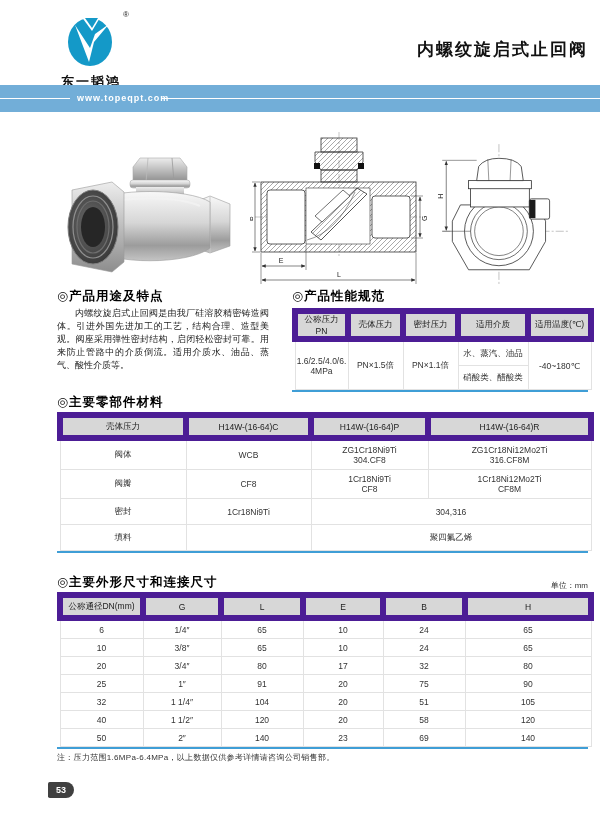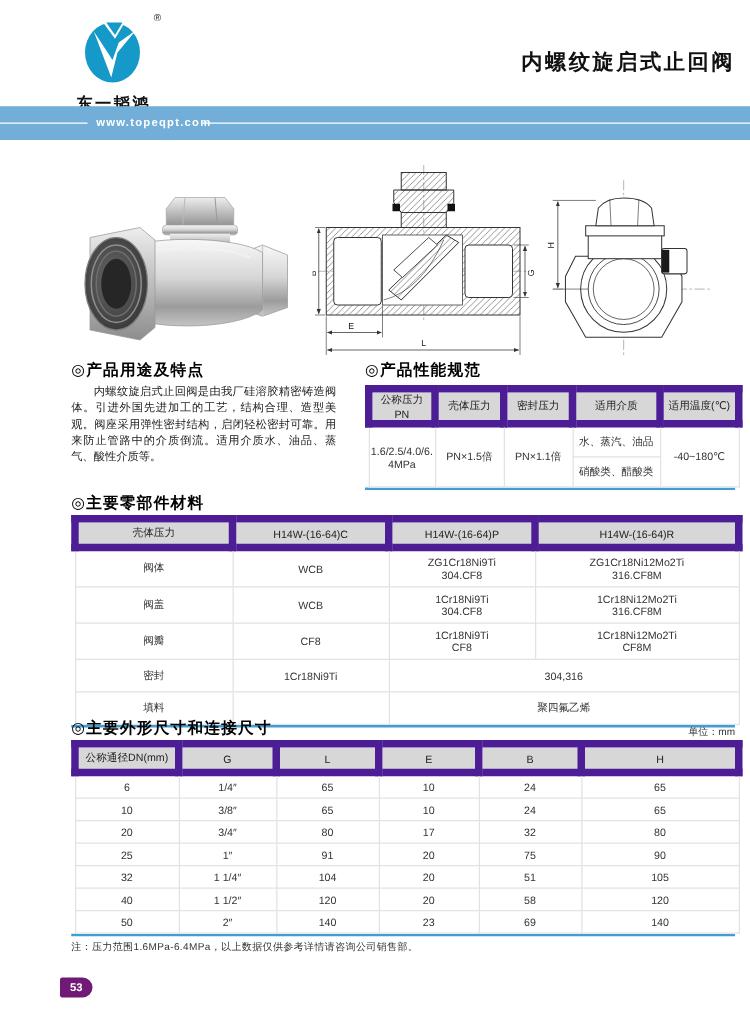--- a/index.html
+++ b/index.html
@@ -34,21 +34,21 @@
   .mat-wrap  { left:57px; top:412px; width:531px; }
   .dim-wrap  { left:57px; top:592px; width:531px; }
   table { border-collapse:collapse; table-layout:fixed; width:100%; font-size:8.5px; }
   th { background:#d7d7d7; font-weight:normal; color:#222; border:6px solid #4c1d95; height:17px; padding:0 1px; overflow:hidden; }
   td { border:1px solid #e2e2e2; text-align:center; vertical-align:middle; color:#333; padding:0 1px; background:#fff; }
   tr.h23 td { height:23px; } tr.h28 td { height:28px; } tr.h25 td { height:25px; } tr.h17 td { height:17px; }
   .break { word-break:break-all; }
   
   .note { position:absolute; left:57px; top:752px; font-size:8px; color:#333; letter-spacing:.3px; }
   .page-badge {
-    position:absolute; left:48px; top:782px; width:26px; height:16px; background:#701a75;
+    position:absolute; left:48px; top:782px; width:26px; height:16px; background:#404040;
     border-radius:2px 9px 9px 2px; color:#fff; font-size:9px; font-weight:bold;
     display:flex; align-items:center; justify-content:center;
   }
   svg text { font-family:"Liberation Sans","DejaVu Sans",sans-serif; }
 </style>
 </head>
 <body>
 
 <div class="page">
 
@@ -243,32 +243,20 @@
       </tr>
       <tr class="h28">
         <td>阀体</td>
         <td>WCB</td>
         <td>
               <div>ZG1Cr18Ni9Ti</div>
               <div>304.CF8</div>
             </td>
         <td>
               <div>ZG1Cr18Ni12Mo2Ti</div>
-              <div>316.CF8M</div>
-            </td>
-      </tr>
-      <tr class="h28">
-        <td>阀盖</td>
-        <td>WCB</td>
-        <td>
-              <div>1Cr18Ni9Ti</div>
-              <div>304.CF8</div>
-            </td>
-        <td>
-              <div>1Cr18Ni12Mo2Ti</div>
               <div>316.CF8M</div>
             </td>
       </tr>
       <tr class="h28">
         <td>阀瓣</td>
         <td>CF8</td>
         <td>
               <div>1Cr18Ni9Ti</div>
               <div>CF8</div>
             </td>

